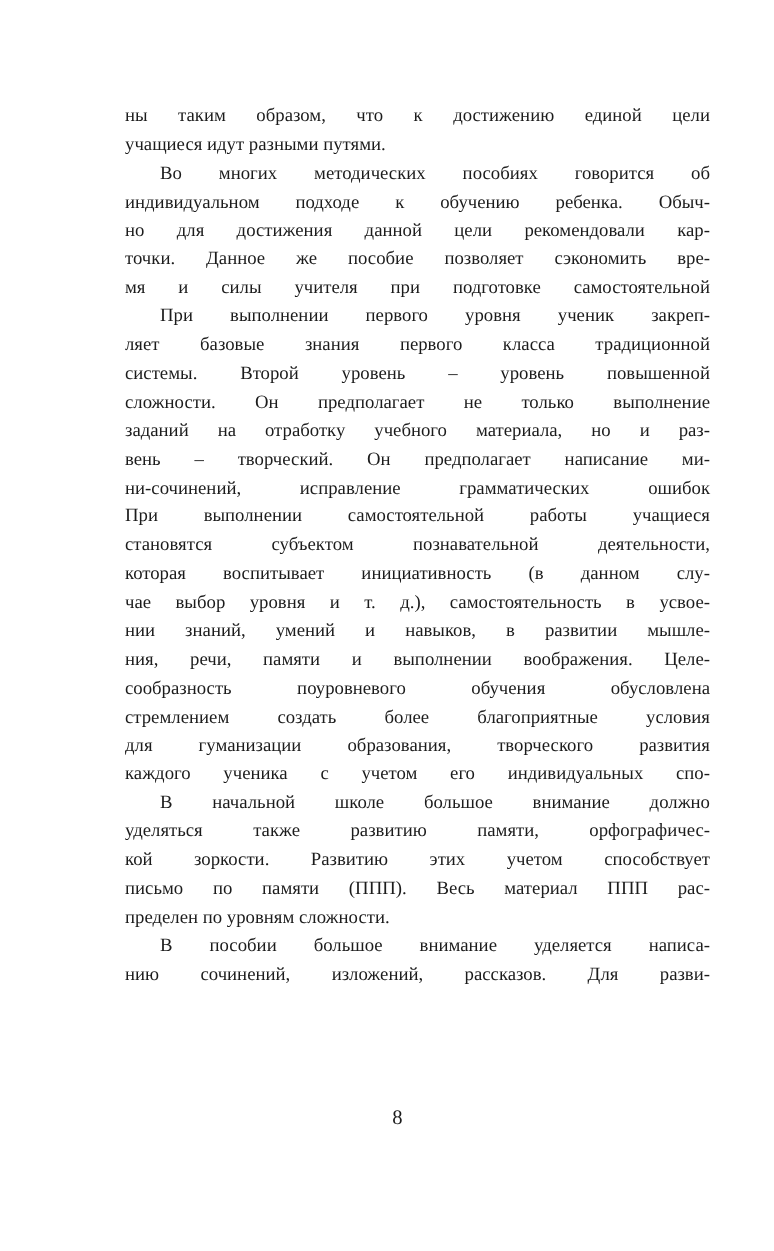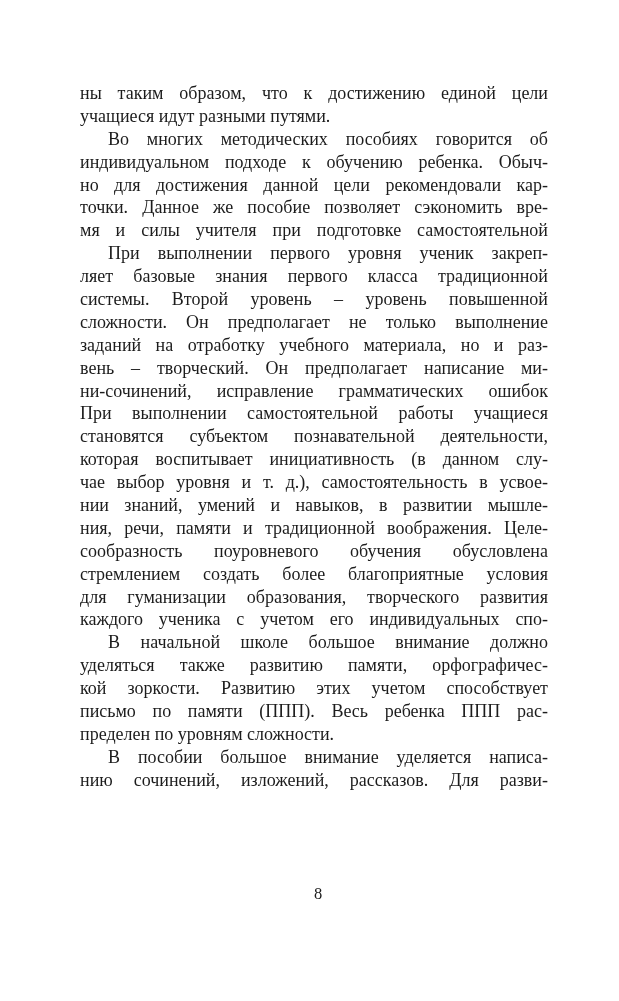--- a/index.html
+++ b/index.html
@@ -15,24 +15,24 @@
     position: relative;
     overflow: hidden;
   }
   .page {
     position: absolute;
     inset: 0;
     background: #ffffff;
   }
   .text-block {
     position: absolute;
-    left: 80px;
+    left: 100px;
     top: 82px;
     width: 468px;
-    font-size: 18px;
+    font-size: 15px;
     line-height: 22.9px;
   }
   .line {
     text-align: justify;
     text-align-last: justify;
     height: 22.9px;
     overflow: visible;
   }
   .line.last {
     text-align-last: left;
@@ -69,27 +69,27 @@
       <div class="line"><span class="">системы. </span><span class="bold">Второй уровень</span><span class=""> – уровень повышенной</span></div>
       <div class="line"><span class="">сложности. Он предполагает не только выполнение</span></div>
       <div class="line"><span class="">заданий на отработку учебного материала, но и раз-</span></div>
       <div class="line"><span class="bold">вень</span><span class=""> – творческий. Он предполагает написание ми-</span></div>
       <div class="line"><span class="">ни-сочинений, исправление грамматических ошибок</span></div>
       <div class="line"><span class="">При выполнении самостоятельной работы учащиеся</span></div>
       <div class="line"><span class="">становятся субъектом познавательной деятельности,</span></div>
       <div class="line"><span class="">которая воспитывает инициативность (в данном слу-</span></div>
       <div class="line"><span class="">чае выбор уровня и т. д.), самостоятельность в усвое-</span></div>
       <div class="line"><span class="">нии знаний, умений и навыков, в развитии мышле-</span></div>
-      <div class="line"><span class="">ния, речи, памяти и традиционной воображения. Целе-</span></div>
+      <div class="line"><span class="">ния, речи, памяти и выполнении воображения. Целе-</span></div>
       <div class="line"><span class="">сообразность поуровневого обучения обусловлена</span></div>
       <div class="line"><span class="">стремлением создать более благоприятные условия</span></div>
       <div class="line"><span class="">для гуманизации образования, творческого развития</span></div>
       <div class="line"><span class="">каждого ученика с учетом его индивидуальных спо-</span></div>
       <div class="line indent"><span class="">В начальной школе большое внимание должно</span></div>
       <div class="line"><span class="">уделяться также развитию памяти, орфографичес-</span></div>
       <div class="line"><span class="">кой зоркости. Развитию этих учетом способствует</span></div>
-      <div class="line"><span class="bold">письмо по памяти (ППП)</span><span class="">. Весь ребенка ППП рас-</span></div>
+      <div class="line"><span class="bold">письмо по памяти (ППП)</span><span class="">. Весь материал ППП рас-</span></div>
       <div class="line last"><span class="">пределен по уровням сложности.</span></div>
       <div class="line indent"><span class="">В пособии большое внимание уделяется написа-</span></div>
       <div class="line"><span class="">нию сочинений, изложений, рассказов. Для разви-</span></div>
     </div>
   <div class="page-number">8</div>
 </div>
 
 </body></html>

